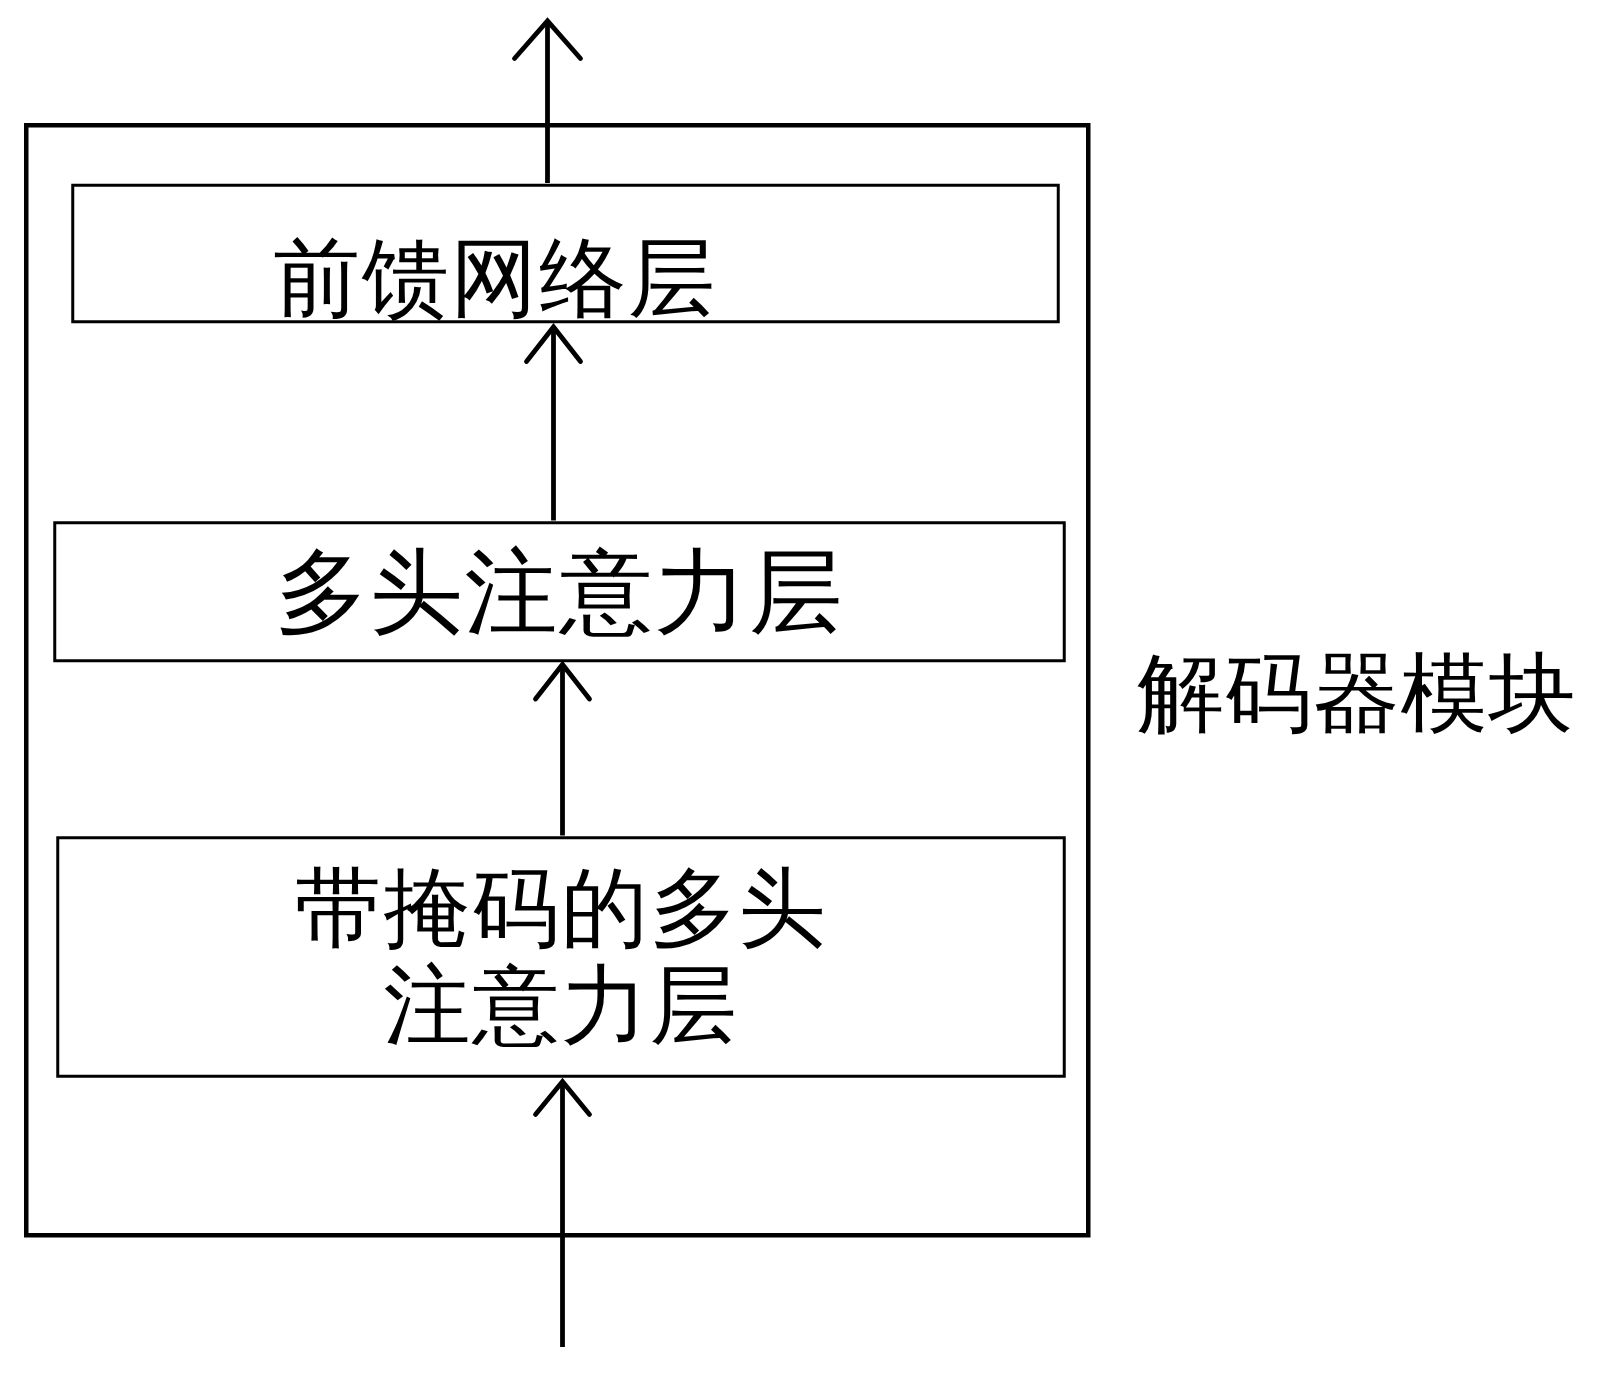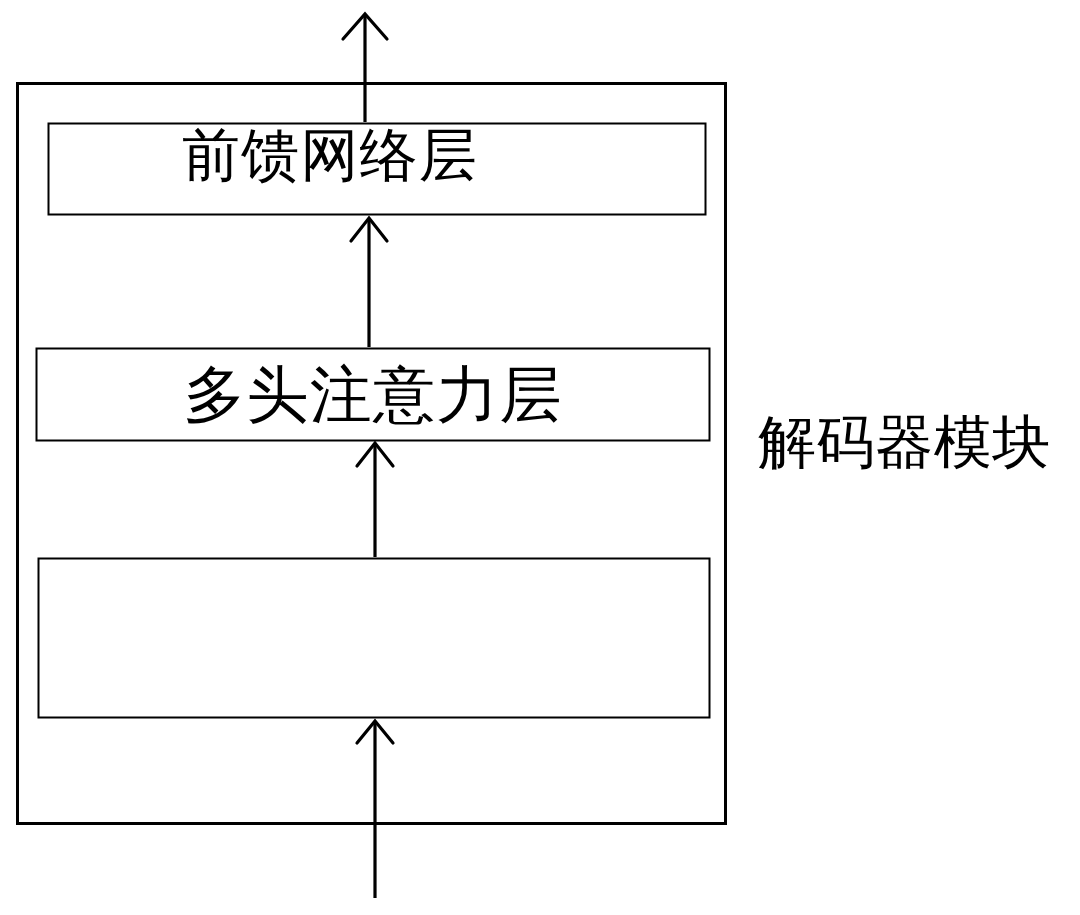--- a/index.html
+++ b/index.html
@@ -40,24 +40,24 @@
     pointer-events: none;
   }
   .side-label {
     position: absolute;
     color: #000000;
     font-family: "DejaVu Sans", "Liberation Sans", sans-serif;
     font-weight: 400;
     white-space: nowrap;
     letter-spacing: 0.01em;
   }
-  .lbl-ffn   { left: 48px;  top: 109px; width: 564px; height: 92px;  font-size: 58px; border-radius: 12px; }
+  .lbl-ffn   { left: 48px;  top: 139px; width: 564px; height: 92px;  font-size: 58px; border-radius: 12px; }
   .lbl-mha   { left: 36px;  top: 348px; width: 674px; height: 93px;  font-size: 62px; }
   .lbl-masked{ left: 38px;  top: 558px; width: 672px; height: 160px; font-size: 58px; }
-  .lbl-side  { left: 758px; top: 404px; font-size: 58px; }
+  .lbl-side  { left: 758px; top: 424px; font-size: 58px; }
 </style>
 </head>
 <body>
 
 <div id="canvas">
 
   <svg class="layer" viewBox="0 0 1080 915" xmlns="http://www.w3.org/2000/svg">
 
     <rect x="17.5" y="83.5" width="708" height="740" fill="#ffffff" stroke="#000000" stroke-width="3"></rect>
 
@@ -77,16 +77,20 @@
     <rect x="48.5" y="123.5" width="657" height="91" fill="#ffffff" stroke="#000000" stroke-width="2"></rect>
 
     <line x1="365" y1="122" x2="365" y2="15" stroke="#000000" stroke-width="3.2"></line>
     <polyline points="343,39 365,14 387,39" fill="none" stroke="#000000" stroke-width="3.2" stroke-linecap="round" stroke-linejoin="miter"></polyline>
   </svg>
 
   <div class="box-label lbl-ffn">前馈网络层</div>
 
   <div class="box-label lbl-mha">多头注意力层</div>
 
+  <div class="box-label lbl-masked">
+    <span>带掩码的多头</span>
+    <span>注意力层</span>
+  </div>
 
   <div class="side-label lbl-side">解码器模块</div>
 
 </div>
 
 </body></html>

